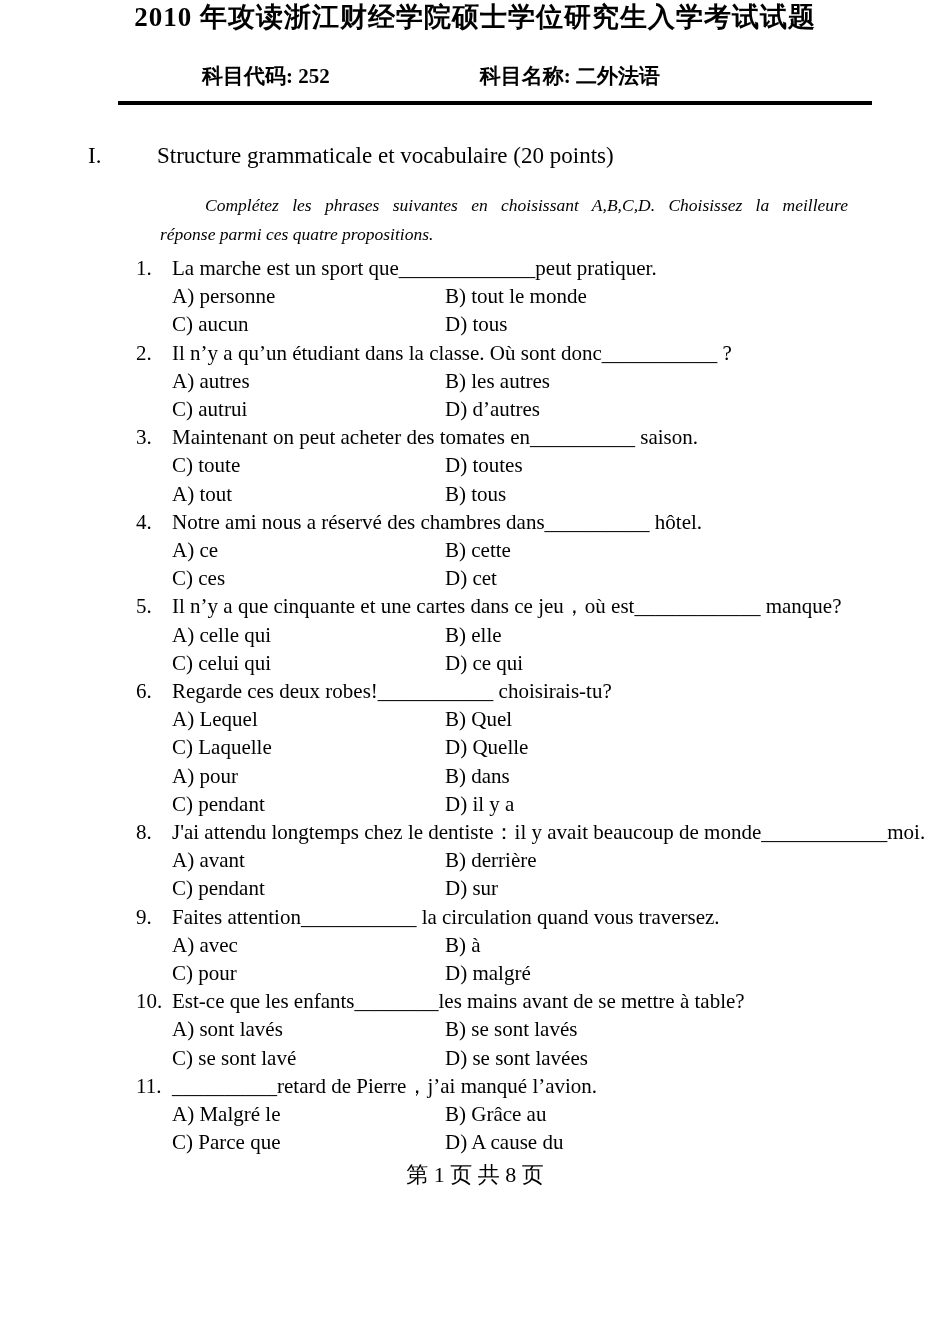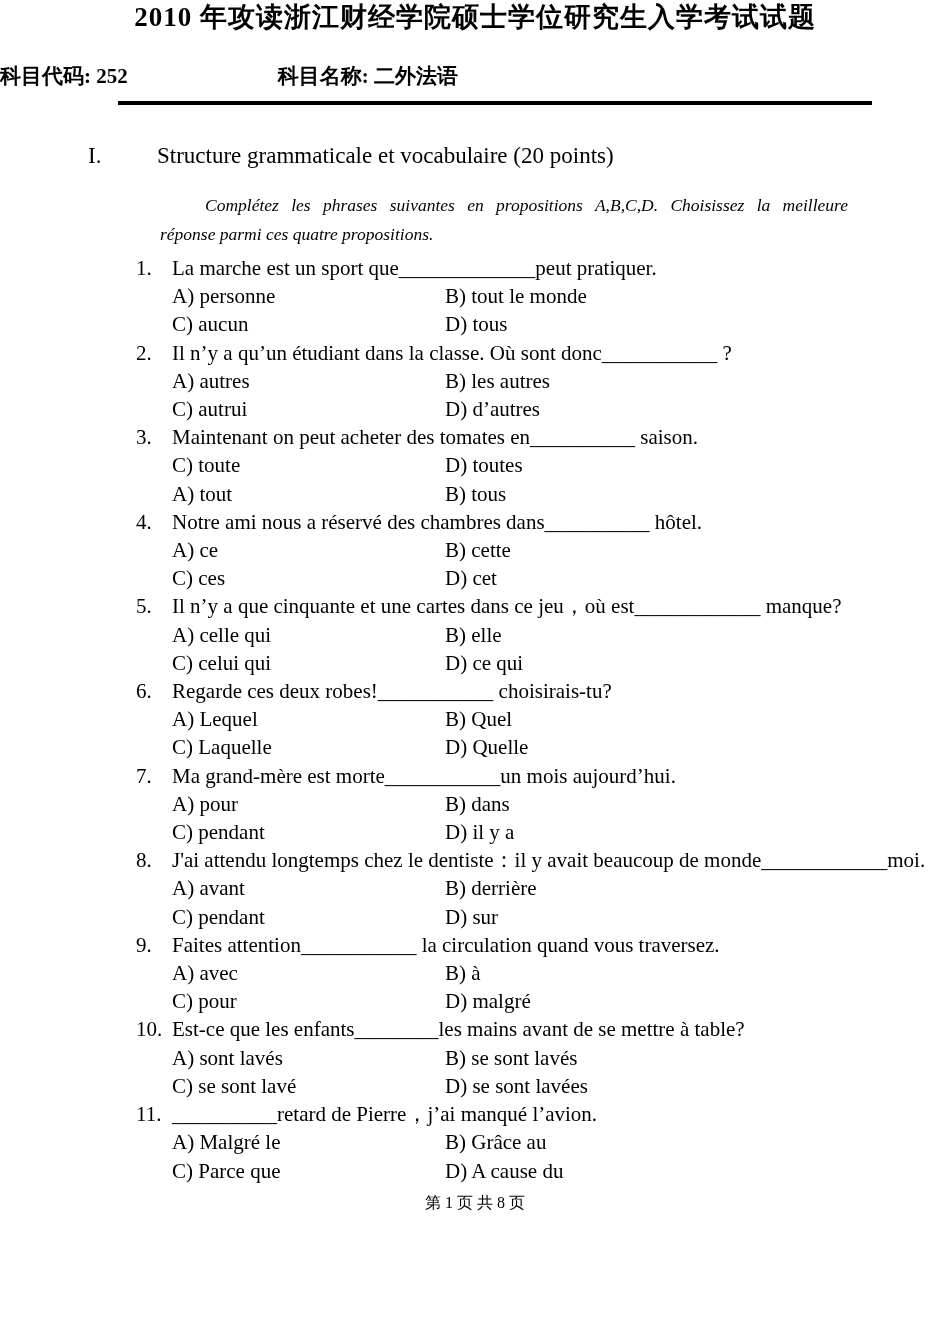--- a/index.html
+++ b/index.html
@@ -16,23 +16,25 @@
 
   .title {
     text-align: center;
     font-size: 27px;
     font-weight: bold;
     line-height: 34px;
     letter-spacing: 1px;
   }
   .subject-line {
     margin-top: 30px;
+    padding-left: 155px;
     font-size: 21px;
     font-weight: bold;
     line-height: 24px;
+    margin-left: 47px;
   }
   .subject-name { margin-left: 150px; }
   .rule {
     margin-top: 13px;
     margin-left: 118px;
     width: 754px;
     height: 4px;
     background: #000000;
   }
 
@@ -64,21 +66,21 @@
     line-height: 28.2px;
   }
   .q-line { padding-left: 136px; }
   .q-num { display: inline-block; width: 36px; }
   .opt-row { padding-left: 172px; }
   .opt-first { display: inline-block; width: 273px; }
 
   .footer {
     margin-top: 8px;
     text-align: center;
-    font-size: 16px;
+    font-size: 22px;
     line-height: 20px;
   }
 </style>
 </head>
 <body>
 
 <div class="page">
 
   <div class="title">2010 年攻读浙江财经学院硕士学位研究生入学考试试题</div>
 
@@ -86,21 +88,21 @@
     <span>科目代码: 252</span><span class="subject-name">科目名称: 二外法语</span>
   </div>
 
   <div class="rule"></div>
 
   <div class="section-heading">
     <span class="sec-num">I.</span><span class="sec-title">Structure grammaticale et vocabulaire (20 points)</span>
   </div>
 
   <div class="instructions" id="instructions">
-      <div class="instr-line first">Complétez les phrases suivantes en propositions A,B,C,D. Choisissez la meilleure</div>
+      <div class="instr-line first">Complétez les phrases suivantes en choisissant A,B,C,D. Choisissez la meilleure</div>
       <div class="instr-line">réponse parmi ces quatre propositions.</div>
     </div>
 
   <div class="questions" id="questions">
   <div class="question">
     <div class="q-line">
       <span class="q-num">1.</span><span class="q-text">La marche est un sport que_____________peut pratiquer.</span>
     </div>
     <div class="opt-row">
       <span class="opt opt-first">A) personne</span><span class="opt">B) tout le monde</span>
@@ -164,23 +166,20 @@
     </div>
     <div class="opt-row">
       <span class="opt opt-first">A) Lequel</span><span class="opt">B) Quel</span>
     </div>
     <div class="opt-row">
       <span class="opt opt-first">C) Laquelle</span><span class="opt">D) Quelle</span>
     </div>
   </div>
 
   <div class="question">
-    <div class="q-line">
-      <span class="q-num">7.</span><span class="q-text">Ma grand-mère est morte___________un mois aujourd’hui.</span>
-    </div>
     <div class="opt-row">
       <span class="opt opt-first">A) pour</span><span class="opt">B) dans</span>
     </div>
     <div class="opt-row">
       <span class="opt opt-first">C) pendant</span><span class="opt">D) il y a</span>
     </div>
   </div>
 
   <div class="question">
     <div class="q-line">

